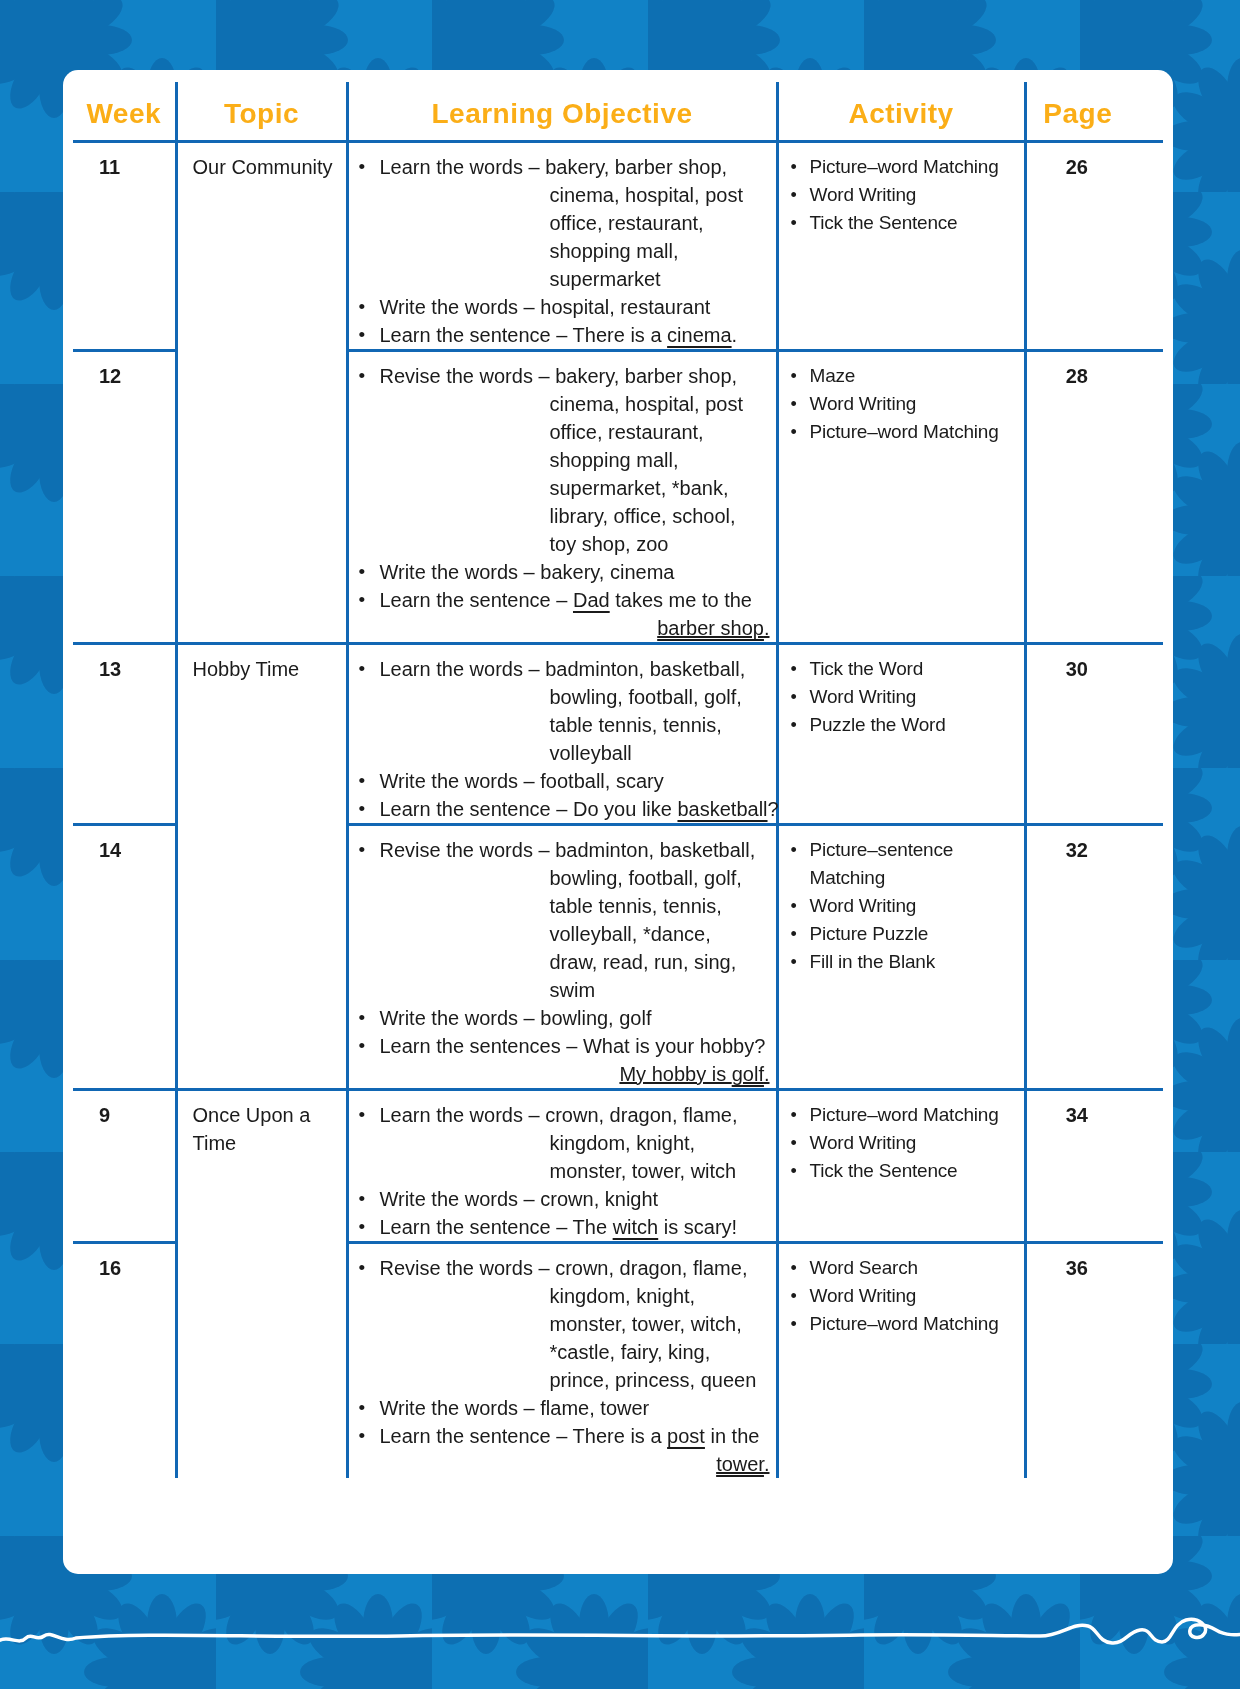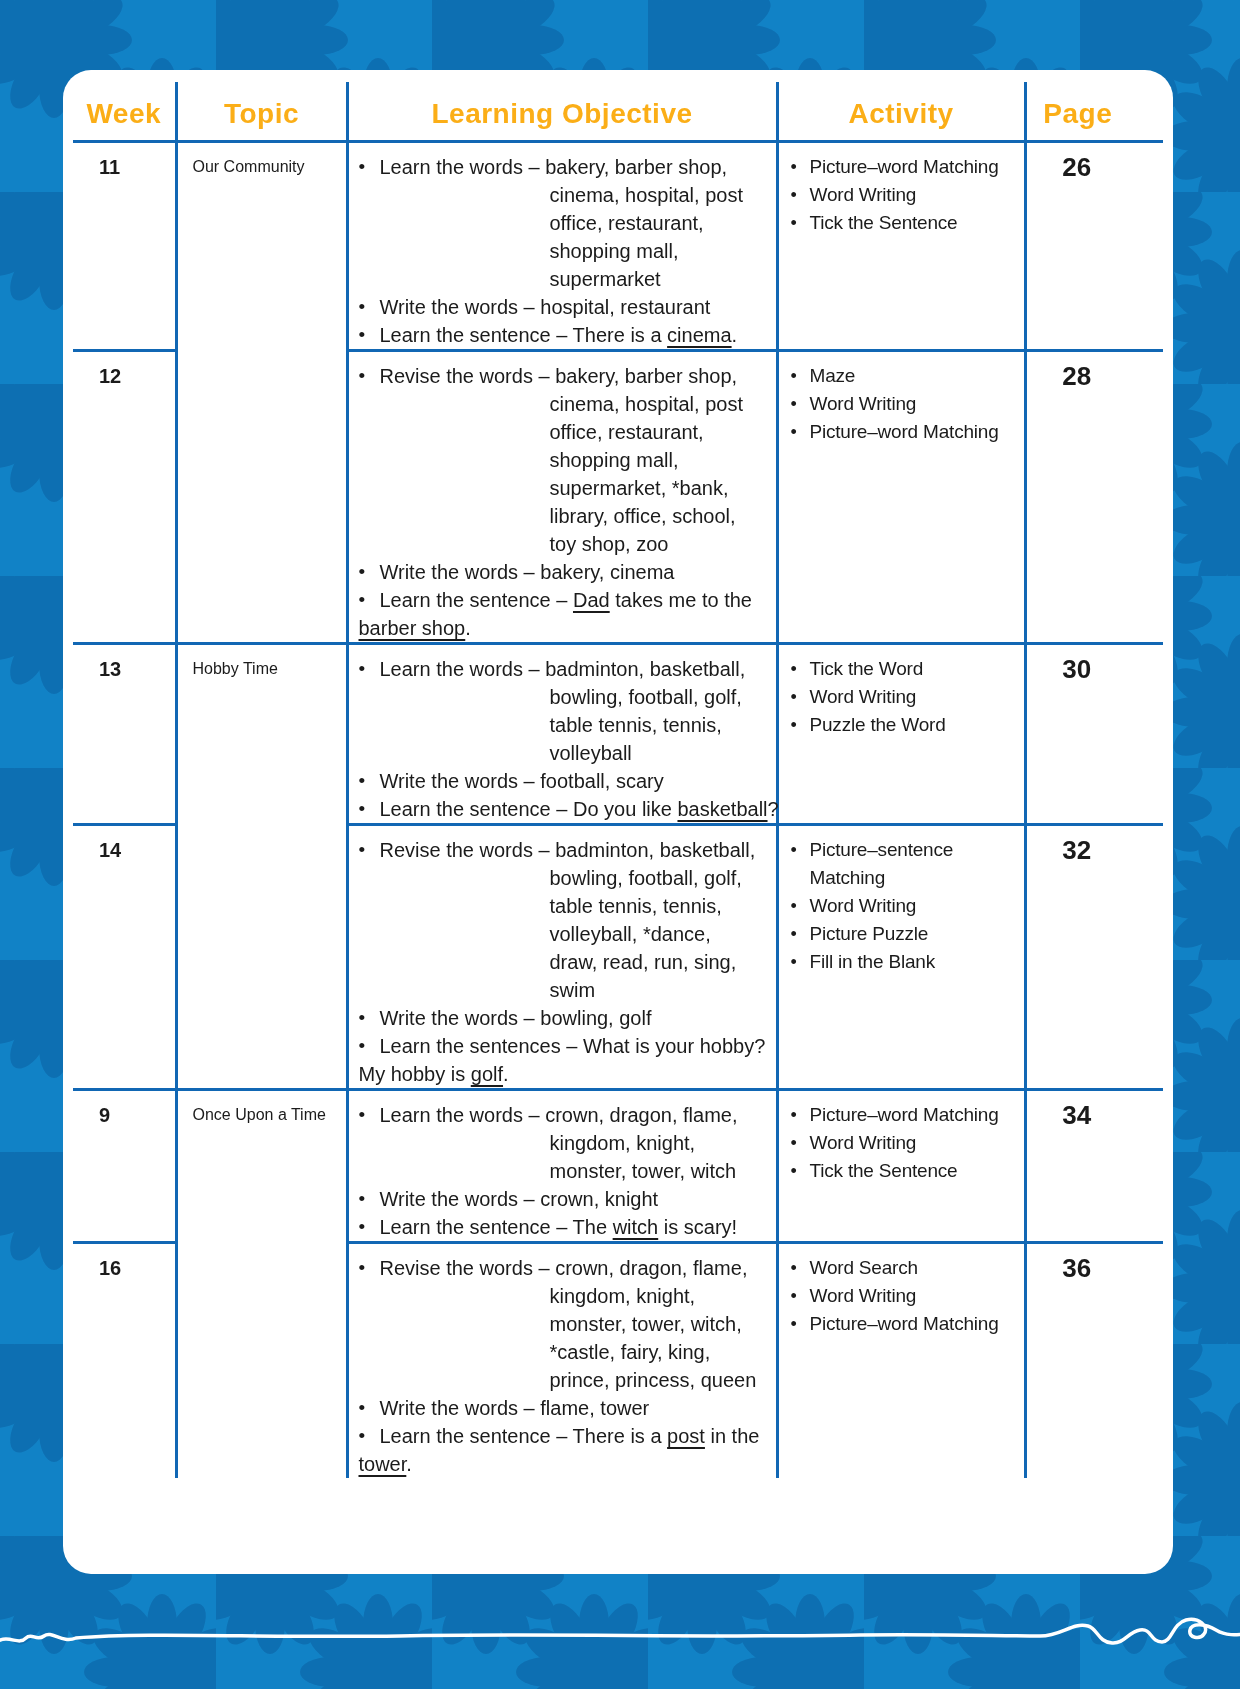--- a/index.html
+++ b/index.html
@@ -13,47 +13,47 @@
   html,body{width:1240px;height:1689px;overflow:hidden;}
   body{
     position:relative;
     background:var(--bg);
     font-family:"Liberation Sans","DejaVu Sans",sans-serif;
     color:var(--ink);
   }
   svg.bg{position:absolute;left:0;top:0;z-index:0;}
   .card{
     position:absolute;left:63px;top:70px;width:1110px;min-height:1504px;
-    background:#ffffff;border-radius:28px;z-index:1;
+    background:#ffffff;border-radius:15px;z-index:1;
     padding:12px 10px 16px 10px;
   }
   table.syllabus{border-collapse:collapse;table-layout:fixed;width:100%;}
   th{
     color:var(--yellow);
     font-size:28px;font-weight:bold;letter-spacing:.5px;
     text-align:center;padding:16px 0 10px 0;
     border-bottom:3px solid var(--line);
     vertical-align:bottom;
   }
   th.th-page{padding-right:34px;}
   .bl{border-left:3px solid var(--line);}
   td{vertical-align:top;padding-top:10px;}
   tr.group-first td{border-top:3px solid var(--line);}
   tr.group-second td{border-top:3px solid var(--line);}
   tbody tr:first-child td{border-top:none;}
   td.cell-week{font-weight:bold;font-size:20px;padding-left:26px;line-height:28px;}
-  td.cell-topic{font-size:16px;line-height:28px;padding-left:15px;padding-right:8px;}
+  td.cell-topic{font-size:20px;line-height:28px;padding-left:15px;padding-right:8px;}
   td.cell-obj{font-size:20px;line-height:28px;padding-left:10px;padding-right:6px;}
   td.cell-act{font-size:19px;line-height:28px;padding-left:12px;padding-right:2px;letter-spacing:-0.2px;}
-  td.cell-page{font-weight:bold;font-size:26px;text-align:center;padding-right:36px;line-height:28px;}
+  td.cell-page{font-weight:bold;font-size:20px;text-align:center;padding-right:36px;line-height:28px;}
   .ln{line-height:28px;white-space:nowrap;}
   .ln-b{display:flex;}
   .ln-b .bullet{flex:none;width:21px;font-size:19px;}
   .ln-h{padding-left:191px;}
-  .ln-c{text-align:left;white-space:normal;}
+  .ln-c{text-align:right;white-space:normal;text-decoration:underline;}
   .act-item{display:flex;line-height:28px;}
   .act-item .bullet{flex:none;width:19px;font-size:18px;}
   .act-item .txt{white-space:normal;}
   .u{text-decoration:underline;text-underline-offset:4px;text-decoration-thickness:1.5px;}
   svg.wave{position:absolute;left:0;top:1612px;z-index:2;}
 </style>
 </head>
 <body>
 
 <svg class="bg" width="1240" height="1689" viewBox="0 0 1240 1689">

